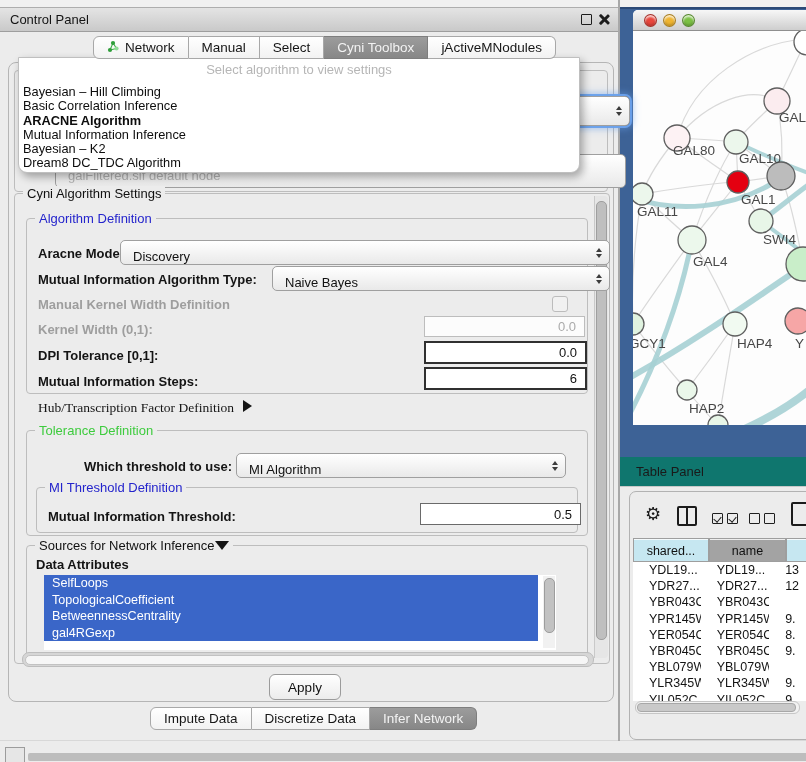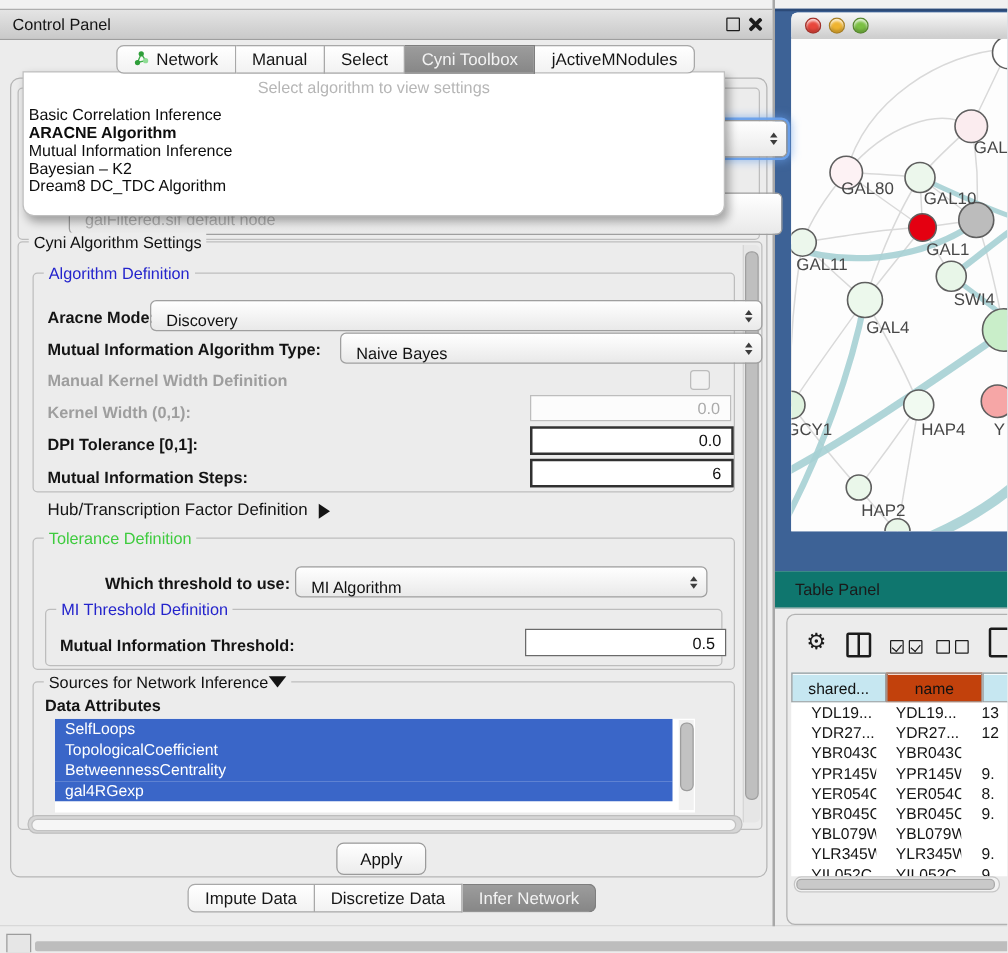--- a/index.html
+++ b/index.html
@@ -99,21 +99,21 @@
 
   .gear{font-family:"DejaVu Sans",sans-serif;font-size:18px;color:#1b1b1b;line-height:18px;}
   .cols-icon{width:16px;height:16px;border:2.4px solid #1b1b1b;border-radius:2px;position:relative;}
   .cols-icon::after{content:"";position:absolute;left:6.5px;top:0;width:2.4px;height:16px;background:#1b1b1b;}
   .cb{width:9px;height:9px;border:1.6px solid #1f1f1f;border-radius:1px;display:inline-block;position:relative;margin-right:4px;}
   .cb.ck::after{content:"";position:absolute;left:1.5px;top:0.5px;width:4px;height:6px;border:solid #1f1f1f;
     border-width:0 1.8px 1.8px 0;transform:rotate(40deg);}
   .page-icon{width:16px;height:20px;border:2.2px solid #1b1b1b;border-radius:2px;background:#ececec;}
 
   .thead{display:flex;}
-  .th{height:24px;line-height:24px;font-size:12.5px;text-align:center;color:#111;background:#c2410c;
+  .th{height:24px;line-height:24px;font-size:12.5px;text-align:center;color:#111;background:#a3a3a3;
     border:1px solid #9e9e9e;box-sizing:border-box;box-shadow:inset 0 1px 0 rgba(255,255,255,.8);}
   .th.th-blue{background:#c6e7f1;}
   .tbody{background:#fff;overflow:hidden;}
   .tr{display:flex;height:16.2px;}
   .td{font-size:12.5px;line-height:16.2px;color:#141414;padding-left:16px;box-sizing:border-box;white-space:nowrap;overflow:hidden;}
   .tbl-hscroll{left:635px;top:701px;width:163px;height:11px;background:#f2f2f2;border:1px solid #c6c6c6;border-radius:6px;}
   .tbl-hthumb{position:absolute;left:1px;top:1px;width:157px;height:7px;background:#c9c9c9;border:1px solid #a8a8a8;border-radius:4px;}
 </style>
 </head>
 <body>
@@ -161,20 +161,21 @@
         <span class="tri-dn"></span>
       </span>
   </div>
   <div class="abs combo behind2" style="left:55px;top:154px;width:533px;height:28px;">
     <span>galFiltered.sif default node</span>
   </div>
 
   <div class="abs popup">
     <div class="popup-ph">Select algorithm to view settings</div>
     <div class="popup-list">
+        <div class="popup-item">Bayesian – Hill Climbing</div>
         <div class="popup-item">Basic Correlation Inference</div>
         <div class="popup-item bold">ARACNE Algorithm</div>
         <div class="popup-item">Mutual Information Inference</div>
         <div class="popup-item">Bayesian – K2</div>
         <div class="popup-item">Dream8 DC_TDC Algorithm</div>
       </div>
   </div>
 
   <div class="abs group" style="left:14px;top:193px;width:594px;height:469px;z-index:2;">
     <span class="legend">Cyni Algorithm Settings</span>
@@ -209,21 +210,21 @@
   </div>
   <div class="abs lbl b" style="left:38px;top:348px;z-index:4;">DPI Tolerance [0,1]:</div>
   <div class="abs field strong" style="left:424px;top:341px;width:143px;height:19px;z-index:4;">
     <span>0.0</span>
   </div>
   <div class="abs lbl b" style="left:38px;top:374px;z-index:4;">Mutual Information Steps:</div>
   <div class="abs field strong" style="left:424px;top:367px;width:143px;height:19px;z-index:4;">
     <span>6</span>
   </div>
 
-  <div class="abs" style="left:38px;top:400px;display:flex;align-items:flex-end;gap:9px;z-index:3;">
+  <div class="abs" style="left:38px;top:400px;display:flex;align-items:flex-start;gap:9px;z-index:3;font-family:Liberation Serif, serif;">
     <span class="lbl" style="font-size:13.5px;">Hub/Transcription Factor Definition</span>
     <span class="tri-right"></span>
   </div>
 
   <div class="abs group" style="left:26px;top:430px;width:560px;height:104px;z-index:3;">
     <span class="legend green">Tolerance Definition</span>
   </div>
   <div class="abs lbl b" style="left:84px;top:459px;z-index:4;">Which threshold to use:</div>
   <div class="abs combo" style="left:236px;top:453px;width:292px;height:23px;z-index:4;">
     <span>MI Algorithm</span>

